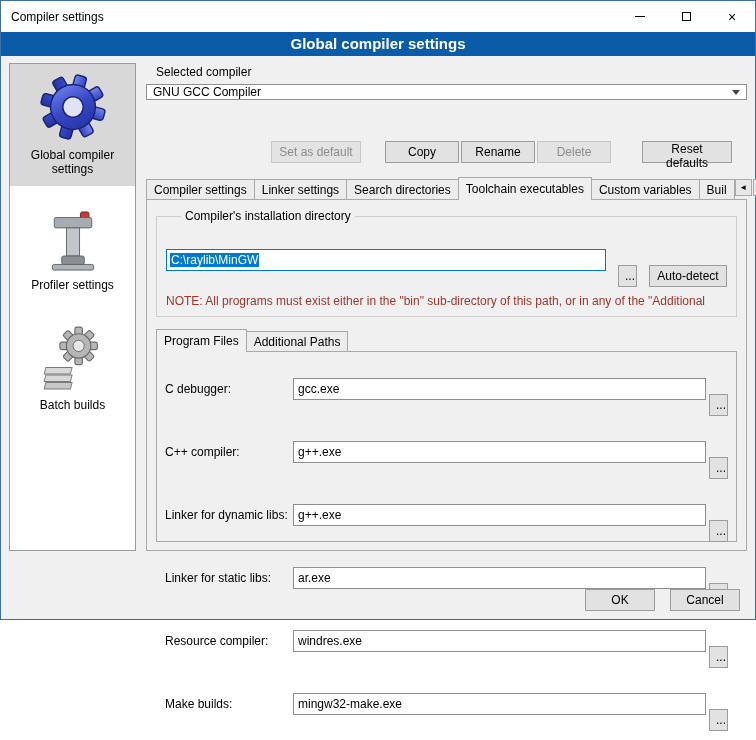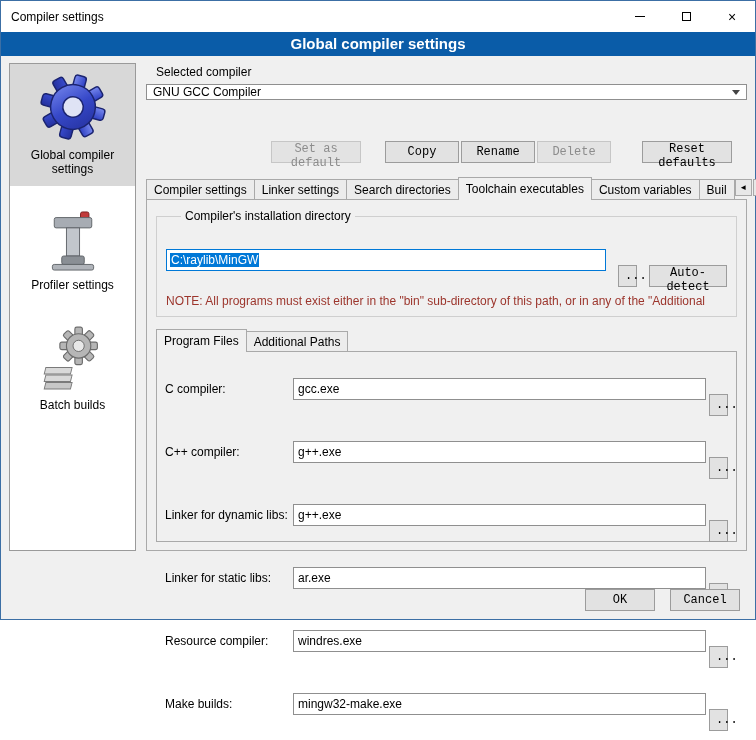--- a/index.html
+++ b/index.html
@@ -38,21 +38,21 @@
   .side-item.selected { background: #d8d8d8; }
   .side-item + .side-item { margin-top: 16px; }
   .side-label { margin-top: 6px; line-height: 14px; }
   .main { flex: 1 1 auto; display: flex; flex-direction: column; min-width: 0; }
   .sel-label { margin: 2px 0 5px 10px; }
   
   .combo { height: 22px; border: 1px solid #8f8f8f; background: #fff; display: flex; align-items: center; padding: 0 6px; }
   .combo .arrow { margin-left: auto; width: 0; height: 0; border-left: 4px solid transparent; border-right: 4px solid transparent; border-top: 5px solid #444; }
   .form-combo { flex: 1; background: linear-gradient(#f4f4f4, #dcdcdc); }
   
-  .btn { height: 22px; background: #e2e2e2; border: 1px solid #9c9c9c; font-family: Liberation Mono, monospace; font-size: 12px; padding: 0 6px; margin-top: 32px; }
+  .btn { height: 22px; background: #e2e2e2; border: 1px solid #9c9c9c; font-family: Liberation Sans, sans-serif; font-size: 12px; padding: 0 6px; margin-top: 32px; }
   .btn.disabled { color: #8c8c8c; border-color: #c6c6c6; background: #e3e3e3; }
   .btn-row { display: flex; margin-top: 9px; }
   .btn-set    { margin-left: 125px; width: 90px; }
   .btn-copy   { margin-left: 24px;  width: 74px; }
   .btn-rename { margin-left: 2px;   width: 74px; }
   .btn-delete { margin-left: 2px;   width: 74px; }
   .btn-reset  { margin-left: 31px;  width: 90px; }
   
   .tab-strip { display: flex; align-items: flex-end; position: relative; z-index: 2; margin-top: 14px; }
   .tab-strip.inner { margin-top: 12px; }
@@ -212,21 +212,21 @@
         </div>
 
         <div class="tab-strip inner">
           <div class="tab active">Program Files</div>
           <div class="tab">Additional Paths</div>
         </div>
 
         <div class="inner-page">
 
           <div class="form-row">
-            <span class="form-label">C compiler:</span>
+            <span class="form-label">C debugger:</span>
             <div class="text-input">
               <span>gcc.exe</span>
             </div>
             <button class="btn dots-btn">...</button>
           </div>
 
           <div class="form-row">
             <span class="form-label">C++ compiler:</span>
             <div class="text-input">
               <span>g++.exe</span>

